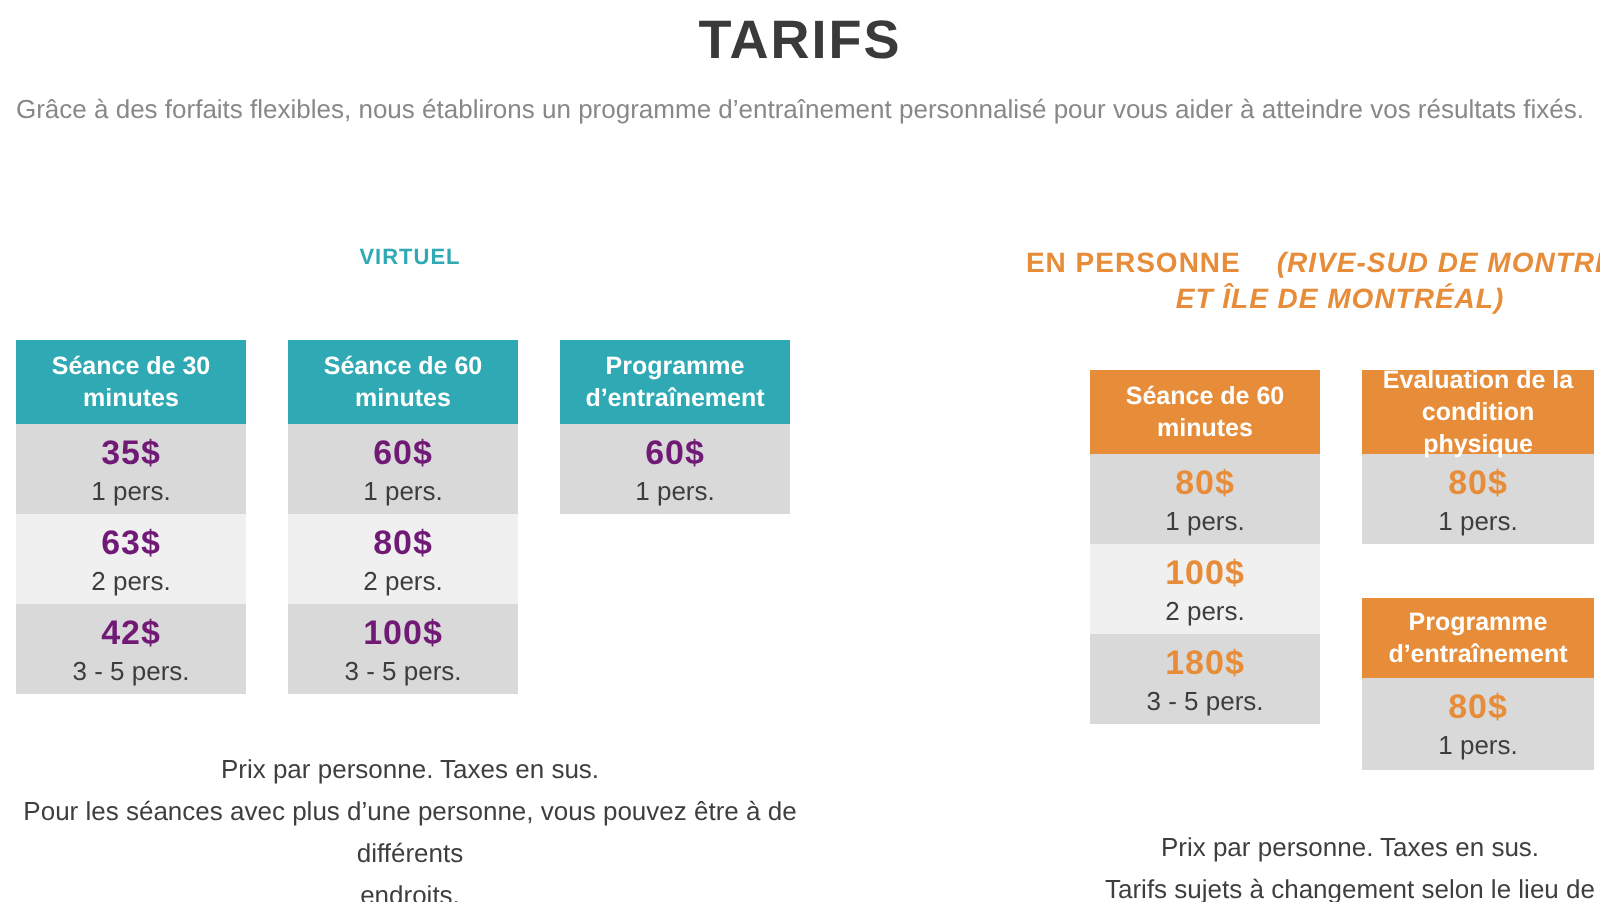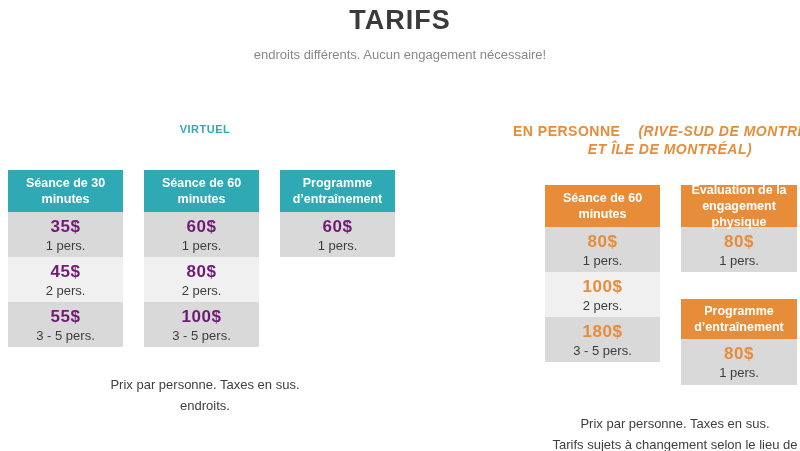--- a/index.html
+++ b/index.html
@@ -52,42 +52,42 @@
   #inperson-footnote{top:413px;left:530px;width:290px;}
 </style>
 </head>
 <body>
 
 <div id="screen">
 
   <div id="page-title">TARIFS</div>
 
   <div id="intro">
-    <div>endroits différents. Aucun engagement nécessaire!</div>
+    <div>Grâce à des forfaits flexibles, nous établirons un programme d’entraînement personnalisé pour vous aider à atteindre vos résultats fixés.</div>
   </div>
 
   <div id="virtual-heading" class="section-heading">VIRTUEL</div>
 
   <div id="inperson-heading" class="section-heading">
     <div><span style="margin-right:18px">EN PERSONNE</span><span class="it">(RIVE-SUD DE MONTRÉAL</span></div>
     <div class="it">ET ÎLE DE MONTRÉAL)</div>
   </div>
 
   <div class="ptable teal" style="left:8px;top:170px;width:115px;">
     <div class="hdr">Séance de 30 minutes</div>
     <div class="row dark">
       <div class="price">35$</div>
       <div class="people">1 pers.</div>
     </div>
     <div class="row light">
-      <div class="price">45$</div>
+      <div class="price">63$</div>
       <div class="people">2 pers.</div>
     </div>
     <div class="row dark">
-      <div class="price">55$</div>
+      <div class="price">42$</div>
       <div class="people">3 - 5 pers.</div>
     </div>
   </div>
 
   <div class="ptable teal" style="left:144px;top:170px;width:115px;">
     <div class="hdr">Séance de 60 minutes</div>
     <div class="row dark">
       <div class="price">60$</div>
       <div class="people">1 pers.</div>
     </div>
@@ -119,37 +119,38 @@
       <div class="price">100$</div>
       <div class="people">2 pers.</div>
     </div>
     <div class="row dark">
       <div class="price">180$</div>
       <div class="people">3 - 5 pers.</div>
     </div>
   </div>
 
   <div class="ptable orange" style="left:681px;top:185px;width:116px;">
-    <div class="hdr">Évaluation de la engagement physique</div>
+    <div class="hdr">Évaluation de la condition physique</div>
     <div class="row dark">
       <div class="price">80$</div>
       <div class="people">1 pers.</div>
     </div>
   </div>
 
   <div class="ptable orange" style="left:681px;top:299px;width:116px;">
     <div class="hdr" style="height:40px;">Programme d’entraînement</div>
     <div class="row dark" style="height:46px;">
       <div class="price">80$</div>
       <div class="people">1 pers.</div>
     </div>
   </div>
 
   <div id="virtual-footnote" class="footnote">
     <div>Prix par personne. Taxes en sus.</div>
+    <div>Pour les séances avec plus d’une personne, vous pouvez être à de différents</div>
     <div>endroits.</div>
   </div>
 
   <div id="inperson-footnote" class="footnote">
     <div>Prix par personne. Taxes en sus.</div>
     <div>Tarifs sujets à changement selon le lieu de</div>
   </div>
 
 </div>
 

